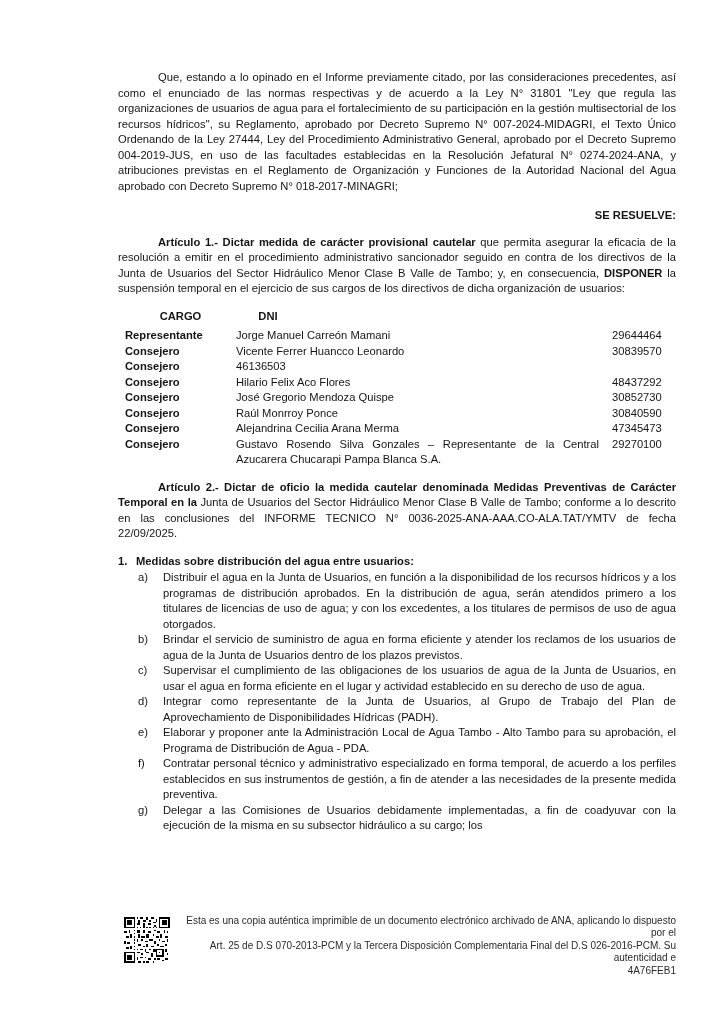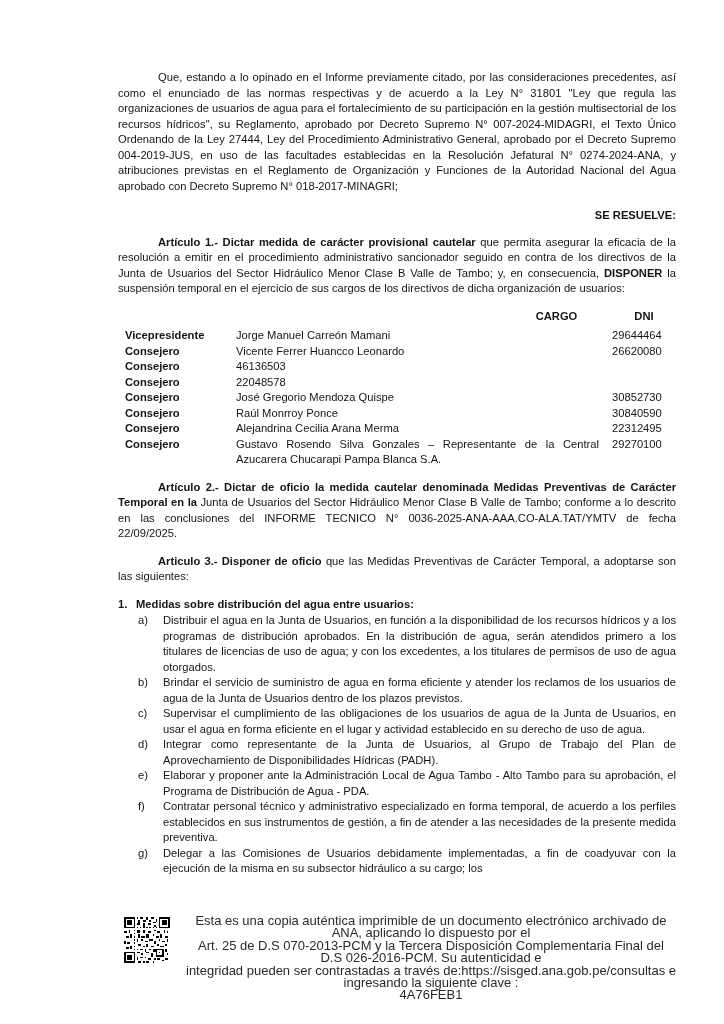--- a/index.html
+++ b/index.html
@@ -18,101 +18,101 @@
     margin-left:36px;
   }
   .para{margin:0 0 10px 0;text-indent:40px;}
   .bold{font-weight:bold;}
   .resolve{font-weight:bold;margin:14px 0 11px 0;text-indent:40px;text-align:right;}
   .art{margin:0 0 12px 0;text-indent:40px;}
 
   
   .dtable{margin:2px 0 12px 7px;}
   .trow{display:flex;align-items:flex-start;}
-  .thead{margin-bottom:4px;justify-content:flex-end;}
+  .thead{margin-bottom:4px;}
   .c1{flex:none;width:111px;}
   .c2{flex:1;text-align:justify;padding-right:13px;}
   .c3{flex:none;width:64px;text-align:left;}
   .th1{flex:none;width:111px;text-align:center;font-weight:bold;}
   .th2{flex:1;text-align:center;font-weight:bold;}
   .th3{flex:none;width:64px;text-align:center;font-weight:bold;}
   .cargo{font-weight:bold;}
 
   
   .list-head{display:flex;margin:10px 0 1px 0;font-weight:bold;text-align:left;}
   .lnum{flex:none;width:18px;}
   .list-item{display:flex;}
   .letter{flex:none;width:25px;padding-left:20px;box-sizing:content-box;}
   .itext{flex:1;text-align:justify;}
 
   
   .footer{position:absolute;left:88px;top:915px;display:flex;align-items:flex-start;width:552px;}
   .qr{flex:none;width:46px;height:46px;margin-top:2px;}
-  .ftext{margin-left:16px;font-size:13px;line-height:12.4px;color:#2a2a2a;text-align:center;}
+  .ftext{margin-left:16px;font-size:10px;line-height:12.4px;color:#2a2a2a;text-align:right;}
   .ftext span{display:block;}
 </style>
 </head>
 <body>
 
 <div class="page">
 
   <p class="para">Que, estando a lo opinado en el Informe previamente citado, por las consideraciones precedentes, así como el enunciado de las normas respectivas y de acuerdo a la Ley N° 31801 "Ley que regula las organizaciones de usuarios de agua para el fortalecimiento de su participación en la gestión multisectorial de los recursos hídricos", su Reglamento, aprobado por Decreto Supremo N° 007-2024-MIDAGRI, el Texto Único Ordenando de la Ley 27444, Ley del Procedimiento Administrativo General, aprobado por el Decreto Supremo 004-2019-JUS, en uso de las facultades establecidas en la Resolución Jefatural N° 0274-2024-ANA, y atribuciones previstas en el Reglamento de Organización y Funciones de la Autoridad Nacional del Agua aprobado con Decreto Supremo N° 018-2017-MINAGRI;</p>
 
   <p class="resolve">SE RESUELVE:</p>
 
   <p class="art"><span class="bold">Artículo 1.- Dictar medida de carácter provisional cautelar</span><span> que permita asegurar la eficacia de la resolución a emitir en el procedimiento administrativo sancionador seguido en contra de los directivos de la Junta de Usuarios del Sector Hidráulico Menor Clase B Valle de Tambo; y, en consecuencia, </span><span class="bold">DISPONER</span><span> la suspensión temporal en el ejercicio de sus cargos de los directivos de dicha organización de usuarios:</span></p>
 
   <div class="dtable">
     <div class="trow thead">
       <div class="th1">CARGO</div>
       <div class="th3">DNI</div>
     </div>
     <div class="trow">
-      <div class="c1 cargo">Vicepresidente</div>
+      <div class="c1 cargo">Representante</div>
       <div class="c2">Jorge Manuel Carreón Mamani</div>
       <div class="c3">29644464</div>
     </div>
     <div class="trow">
       <div class="c1 cargo">Consejero</div>
       <div class="c2">Vicente Ferrer Huancco Leonardo</div>
-      <div class="c3">26620080</div>
+      <div class="c3">30839570</div>
     </div>
     <div class="trow">
       <div class="c1 cargo">Consejero</div>
       <div class="c3">46136503</div>
     </div>
     <div class="trow">
       <div class="c1 cargo">Consejero</div>
-      <div class="c3">22048578</div>
+      <div class="c2">Hilario Felix Aco Flores</div>
+      <div class="c3">48437292</div>
     </div>
     <div class="trow">
       <div class="c1 cargo">Consejero</div>
       <div class="c2">José Gregorio Mendoza Quispe</div>
       <div class="c3">30852730</div>
     </div>
     <div class="trow">
       <div class="c1 cargo">Consejero</div>
       <div class="c2">Raúl Monrroy Ponce</div>
       <div class="c3">30840590</div>
     </div>
     <div class="trow">
       <div class="c1 cargo">Consejero</div>
       <div class="c2">Alejandrina Cecilia Arana Merma</div>
-      <div class="c3">22312495</div>
+      <div class="c3">47345473</div>
     </div>
     <div class="trow">
       <div class="c1 cargo">Consejero</div>
       <div class="c2">Gustavo Rosendo Silva Gonzales – Representante de la Central Azucarera Chucarapi Pampa Blanca S.A.</div>
       <div class="c3">29270100</div>
     </div>
   </div>
 
   <p class="art"><span class="bold">Artículo 2.- Dictar de oficio la medida cautelar denominada Medidas Preventivas de Carácter Temporal en la </span><span>Junta de Usuarios del Sector Hidráulico Menor Clase B Valle de Tambo; conforme a lo descrito en las conclusiones del INFORME TECNICO N° 0036-2025-ANA-AAA.CO-ALA.TAT/YMTV de fecha 22/09/2025.</span></p>
 
-  <p class="art"><span class="bold">Articulo 3.- Disponer de oficio </span><span>que las Medidas Preventivas de Carácter Temporal, a adoptarse son las siguientes:</span></p>
 
   <div class="list-head">
     <span class="lnum">1.</span>
     <span>Medidas sobre distribución del agua entre usuarios:</span>
   </div>
 
   <div class="list-item">
     <span class="letter">a)</span>
     <div class="itext">Distribuir el agua en la Junta de Usuarios, en función a la disponibilidad de los recursos hídricos y a los programas de distribución aprobados. En la distribución de agua, serán atendidos primero a los titulares de licencias de uso de agua; y con los excedentes, a los titulares de permisos de uso de agua otorgados.</div>
   </div>
@@ -248,18 +248,17 @@
           <rect x="24" y="27" width="1" height="1"></rect>
         <rect x="9" y="28" width="2" height="1"></rect>
           <rect x="12" y="28" width="1" height="1"></rect>
           <rect x="14" y="28" width="2" height="1"></rect>
           <rect x="18" y="28" width="1" height="1"></rect>
       </g>
     </svg>
     <div class="ftext">
       <span>Esta es una copia auténtica imprimible de un documento electrónico archivado de ANA, aplicando lo dispuesto por el</span>
       <span>Art. 25 de D.S 070-2013-PCM y la Tercera Disposición Complementaria Final del D.S 026-2016-PCM. Su autenticidad e</span>
-      <span>integridad pueden ser contrastadas a través de:https://sisged.ana.gob.pe/consultas e ingresando la siguiente clave :</span>
       <span>4A76FEB1</span>
     </div>
   </div>
 
 </div>
 
 </body></html>

